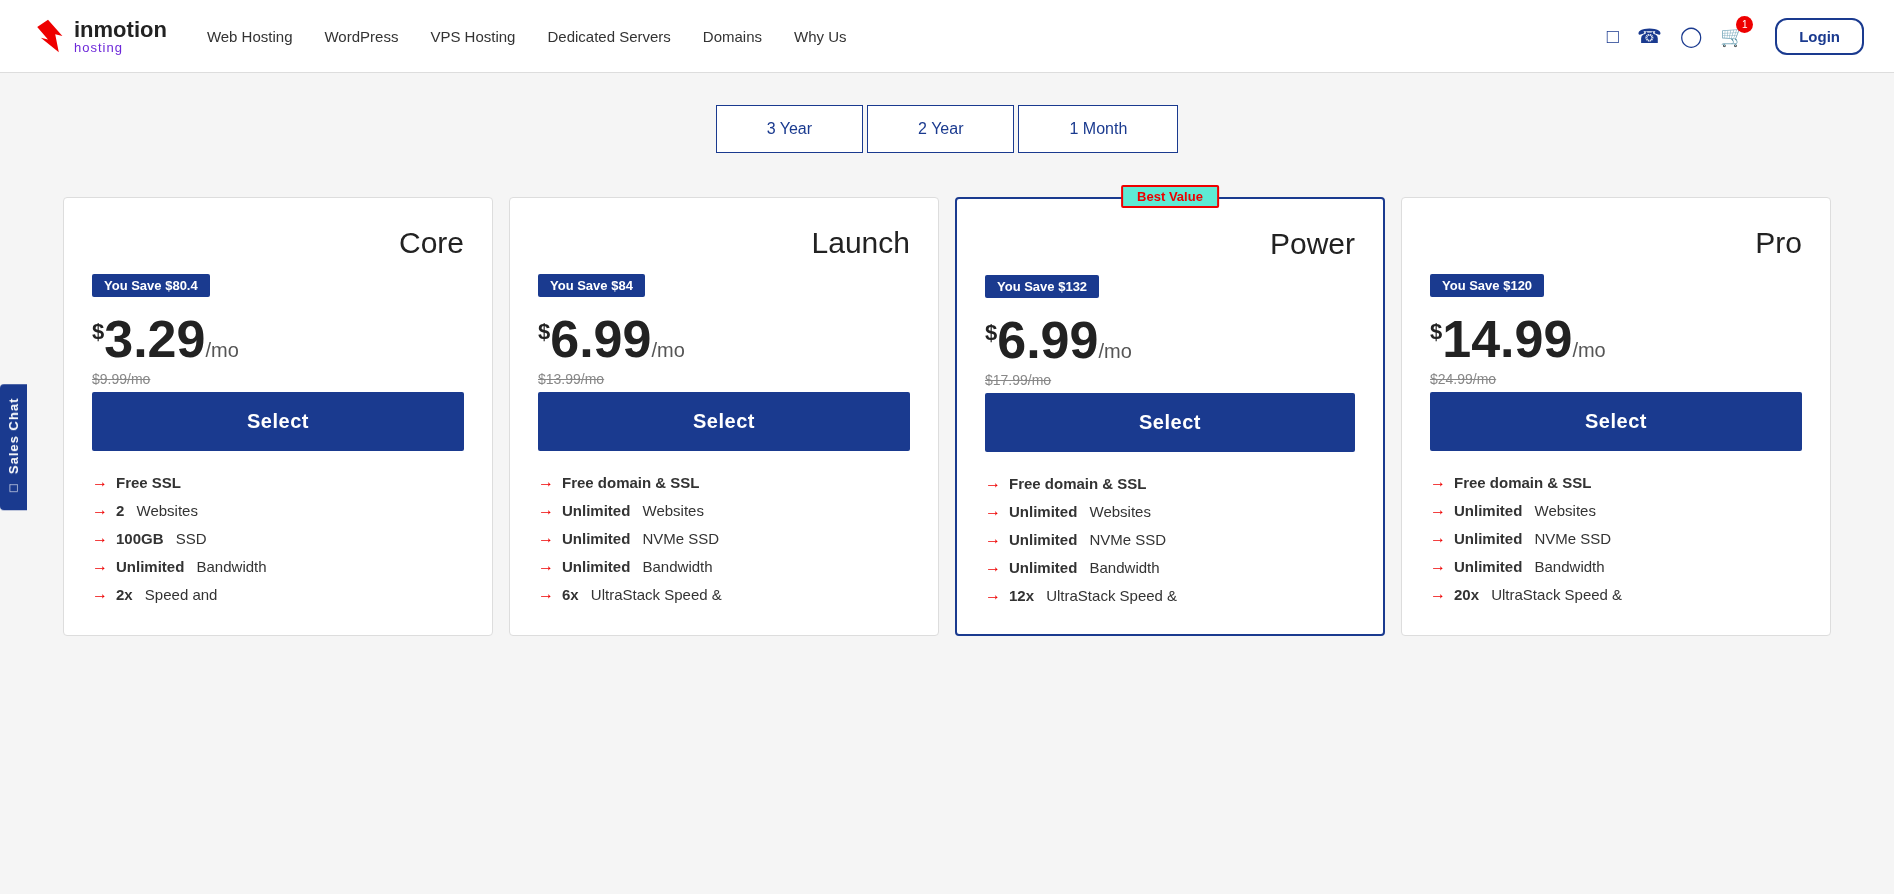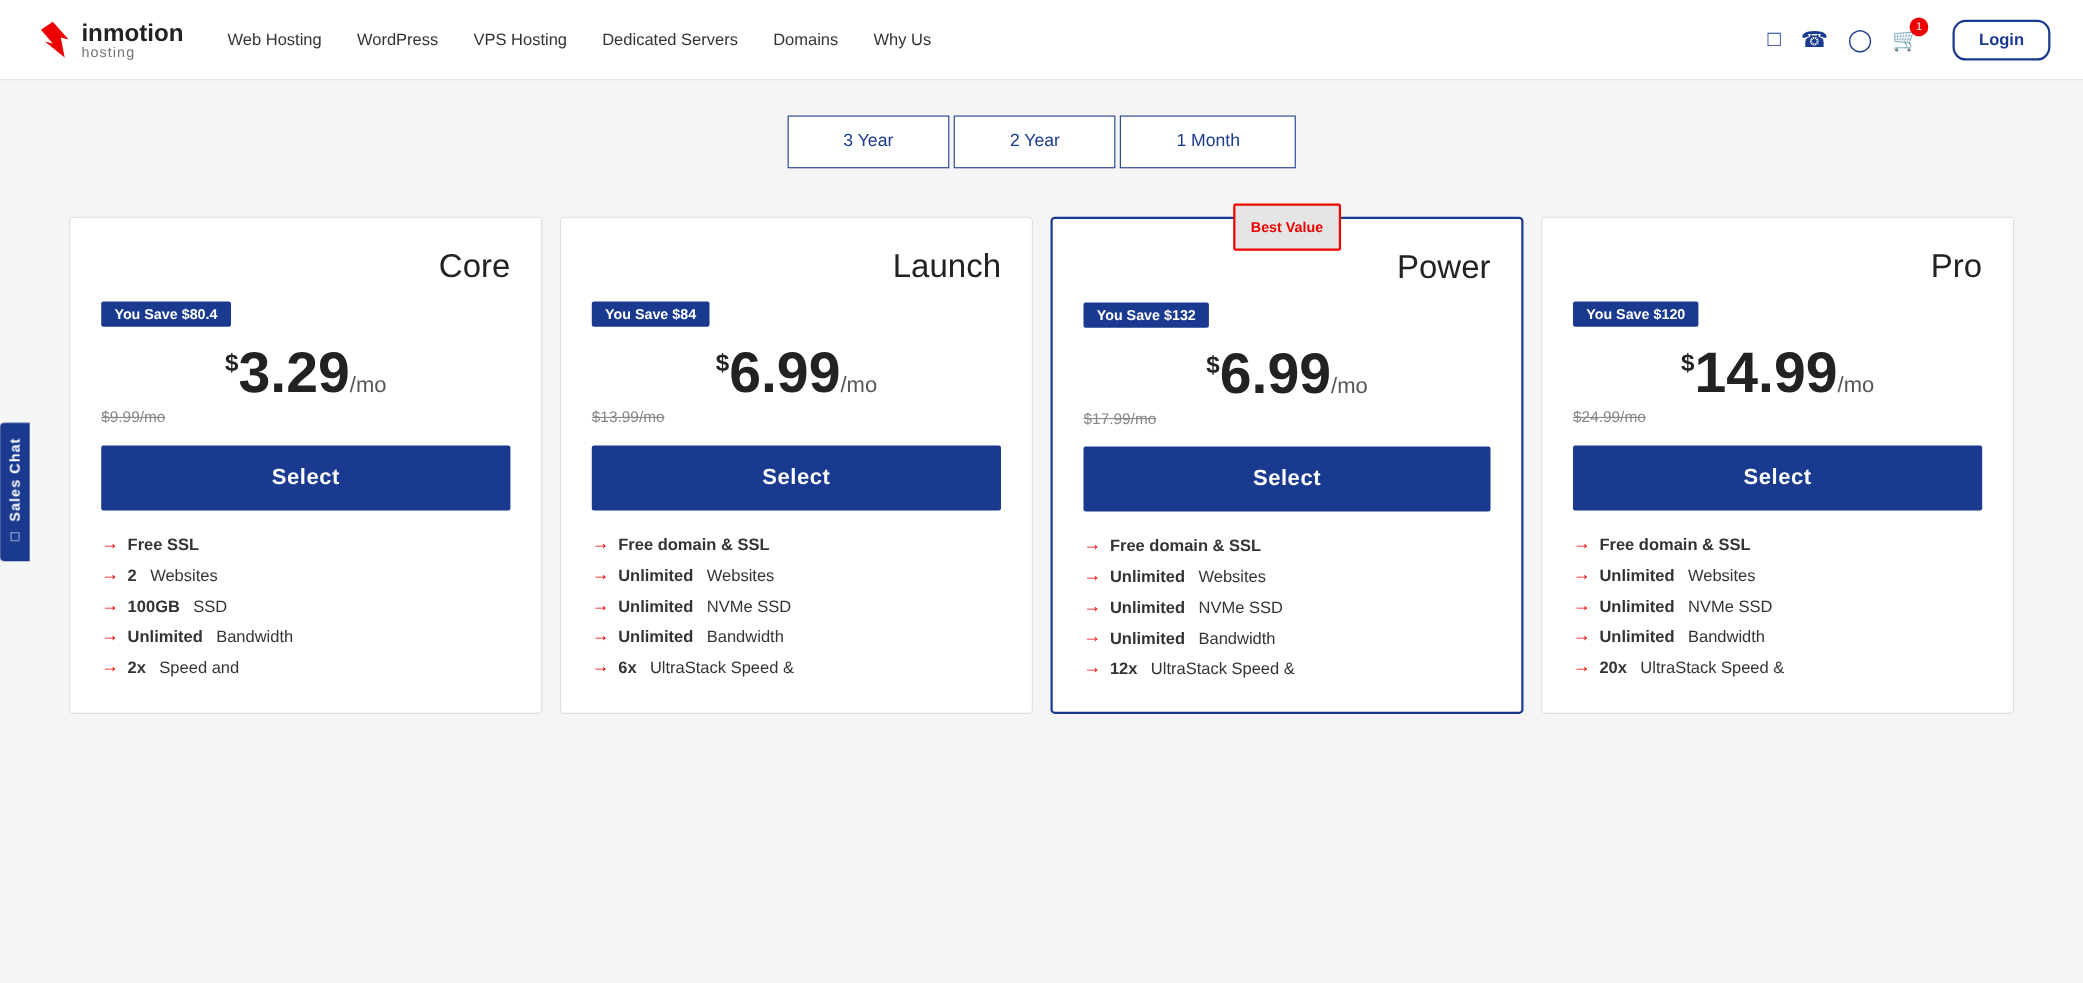--- a/index.html
+++ b/index.html
@@ -25,21 +25,21 @@
       flex-direction: column;
       line-height: 1;
     }
     .logo-inmotion {
       font-size: 22px;
       font-weight: bold;
       color: #222;
     }
     .logo-hosting {
       font-size: 13px;
-      color: #737373;
+      color: #6d28d9;
       letter-spacing: 1px;
     }
     .logo-flame {
       width: 36px;
       height: 36px;
       margin-right: 8px;
     }
     .nav-links {
       display: flex;
       align-items: center;
@@ -131,26 +131,26 @@
       position: relative;
     }
     .plan-card.featured {
       border: 2.5px solid #1a3a8f;
     }
     .best-value-badge {
       position: absolute;
       top: -14px;
       left: 50%;
       transform: translateX(-50%);
-      background: #e5e5e5;
+      background: #5eead4;
       border: 2px solid #e00;
       color: #e00;
       font-size: 13px;
       font-weight: bold;
-      padding: 12px 14px;
+      padding: 2px 14px;
       border-radius: 2px;
       white-space: nowrap;
       text-align: center;
     }
     .plan-name {
       font-size: 30px;
       font-weight: 400;
       text-align: right;
       margin-bottom: 14px;
       color: #222;
@@ -159,21 +159,21 @@
       display: inline-block;
       background: #1a3a8f;
       color: #fff;
       font-size: 13px;
       font-weight: bold;
       padding: 4px 12px;
       border-radius: 2px;
       margin-bottom: 16px;
     }
     .price-block {
-      text-align: center;
+      text-align: left;
       margin-bottom: 6px;
     }
     .price-main {
       font-size: 52px;
       font-weight: 700;
       color: #222;
       line-height: 1;
     }
     .price-sup {
       font-size: 22px;
@@ -182,21 +182,21 @@
     }
     .price-period {
       font-size: 20px;
       font-weight: 400;
       color: #555;
     }
     .price-original {
       font-size: 14px;
       color: #888;
       text-decoration: line-through;
-      margin-bottom: 18px;
+      margin-bottom: 5px;
     }
     .select-btn {
       display: block;
       width: 100%;
       background: #1a3a8f;
       color: #fff;
       border: none;
       padding: 18px;
       font-size: 20px;
       font-weight: bold;

